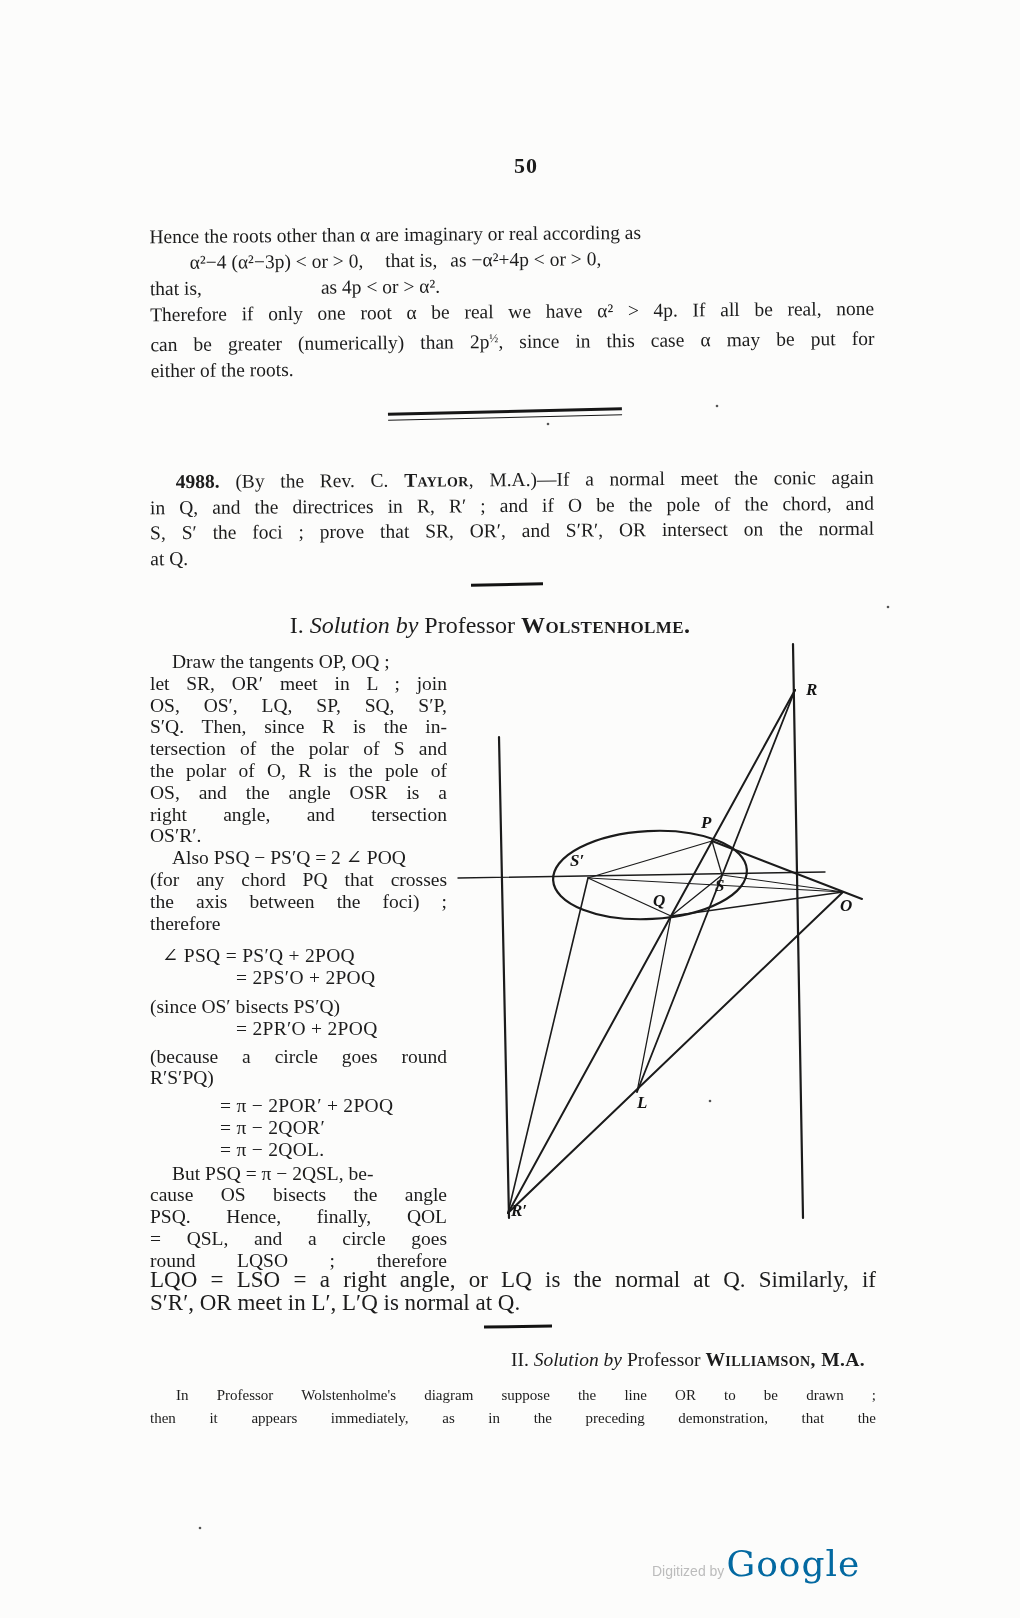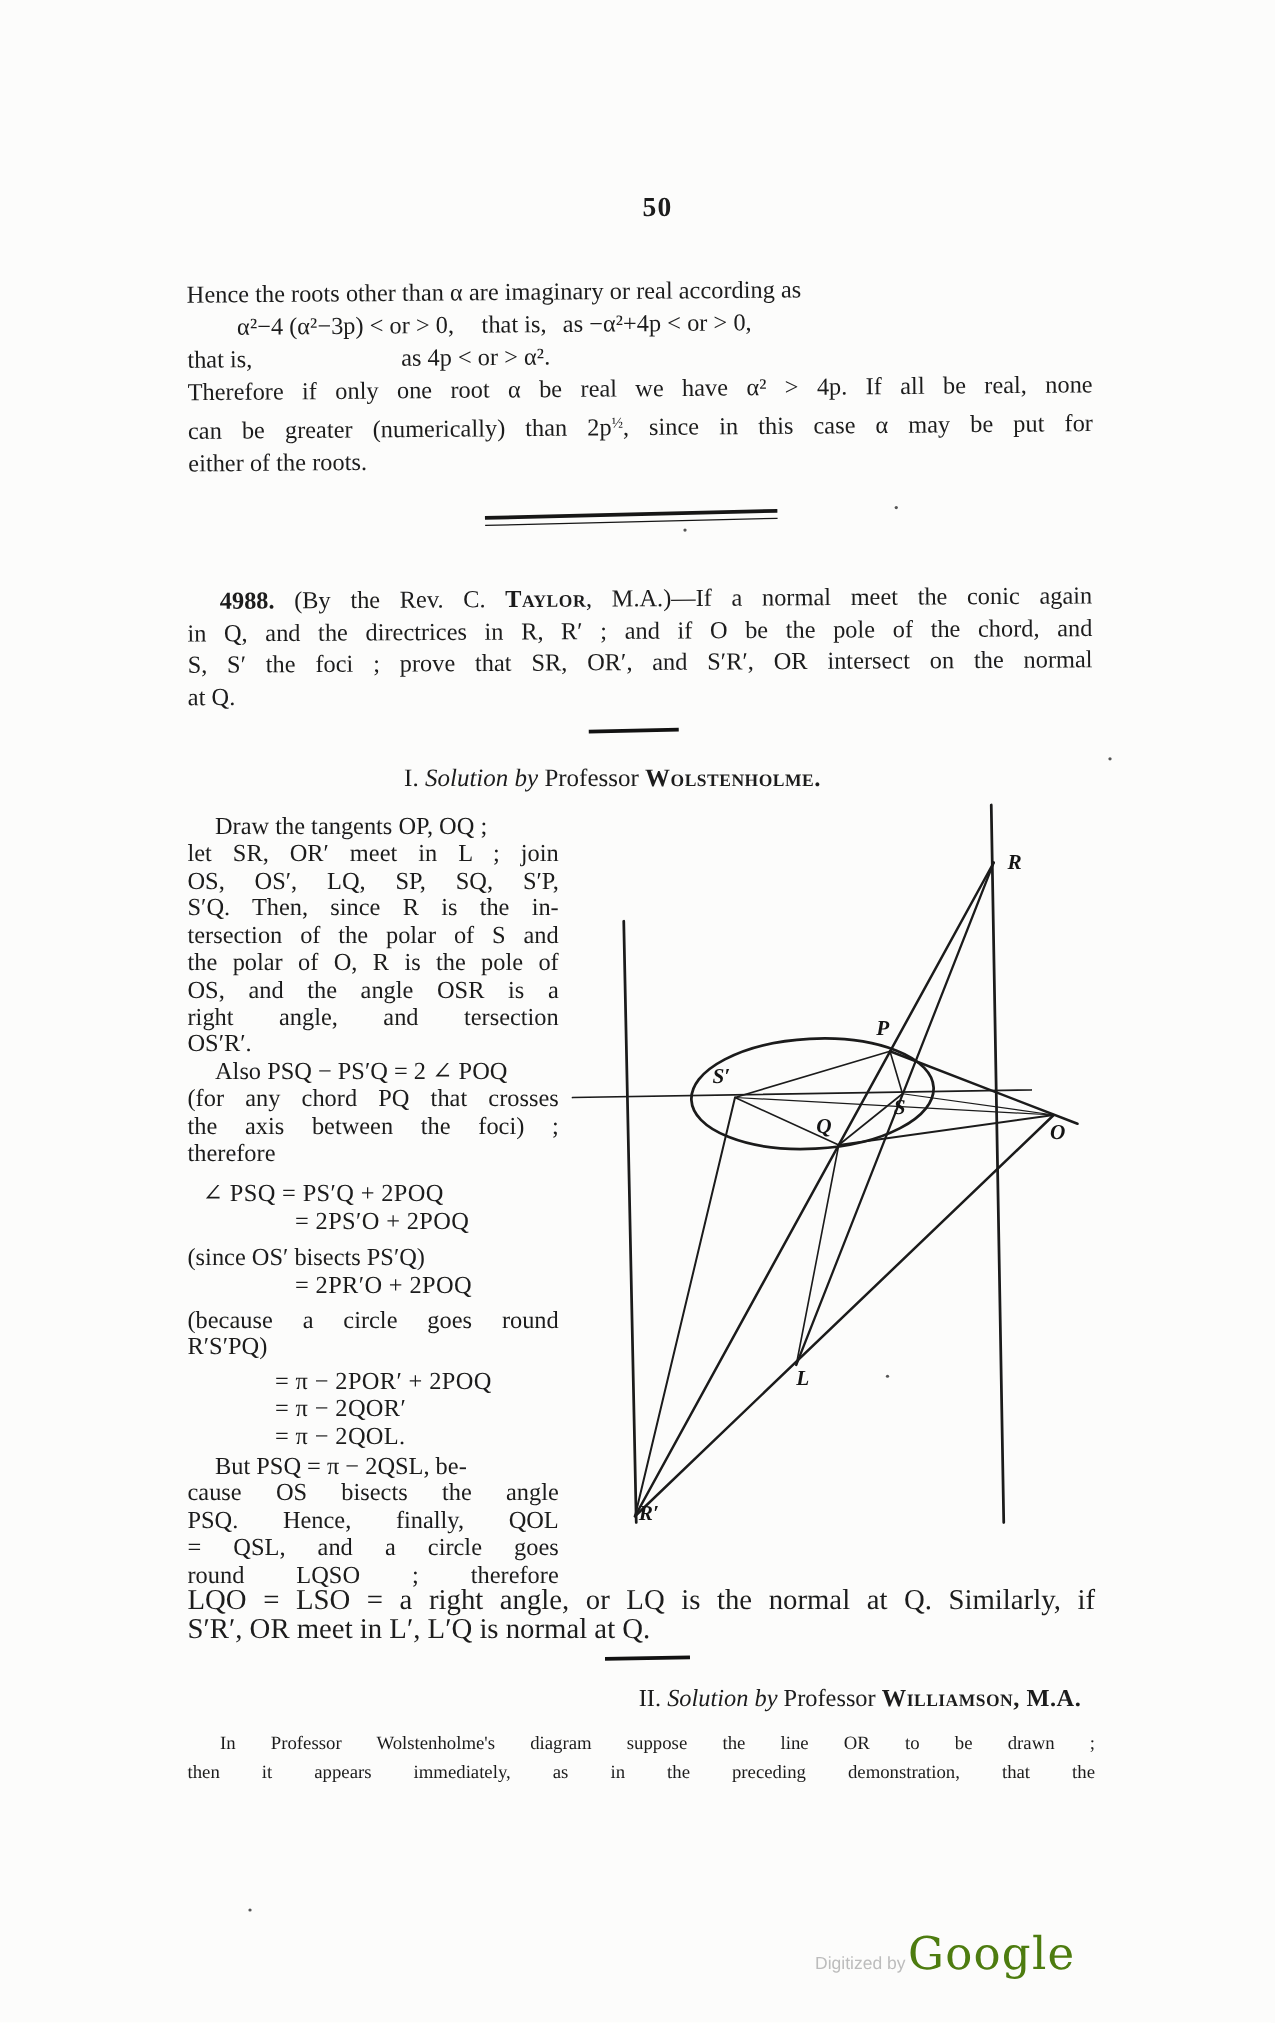--- a/index.html
+++ b/index.html
@@ -34,42 +34,42 @@
   #rule-short-1 { left:471px; top:583px; width:72px; height:3.2px;
                   background:#121212; transform:rotate(-1.2deg); }
   #rule-short-2 { left:484px; top:1325px; width:68px; height:3px;
                   background:#121212; transform:rotate(-1deg); }
 
   #problem { left:150px; top:467px; width:724px; font-size:19.5px;
              line-height:25.5px; transform:rotate(-0.35deg); }
   #problem .p1 { text-indent:26px; }
 
   #sol1-head { left:140px; top:612px; width:700px; text-align:center;
-               font-size:20px; }
+               font-size:24px; }
   #sol2-head { left:165px; top:1349px; width:700px; text-align:right;
                font-size:19.5px; }
 
   #col { left:150px; top:651px; width:297px; font-size:19.5px;
          line-height:21.8px; }
   #col .ind { text-indent:22px; }
   #col .eq  { letter-spacing:0.3px; }
   .pl12 { padding-left:12px; }  .pl70 { padding-left:70px; }
   .pl86 { padding-left:86px; }
   .mt11 { margin-top:11px; } .mt7 { margin-top:7px; } .mt6 { margin-top:6px; }  .mt4 { margin-top:0; } .mt2 { margin-top:2px; }
 
   #full { left:150px; top:1269px; width:726px; font-size:23px; line-height:22.5px; }
   #sol2-lines { left:150px; top:1384px; width:726px; font-size:15px;
                 line-height:23px; }
   #sol2-lines .ind { text-indent:26px; }
 
   #watermark { left:652px; top:1543px; display:flex; align-items:baseline; gap:2px; }
   .wm-pre   { font-family:"Liberation Sans","DejaVu Sans",sans-serif;
               font-size:14px; color:#bcbcbc; }
   .wm-brand { font-family:"DejaVu Serif",serif; font-size:36px;
-              color:#4d7c0f; letter-spacing:1px; }
+              color:#0369a1; letter-spacing:1px; }
 
   #figure { position:absolute; left:0; top:0; width:1020px; height:1618px; }
   #figure line, #figure ellipse { stroke:#1b1b1b; fill:none; stroke-linecap:round; }
   #figure text { font-family:"Liberation Serif","DejaVu Serif",serif;
                  font-style:italic; font-weight:bold; font-size:17px; fill:#141414; }
   #figure circle { fill:#555; }
 </style>
 </head>
 <body>
 

